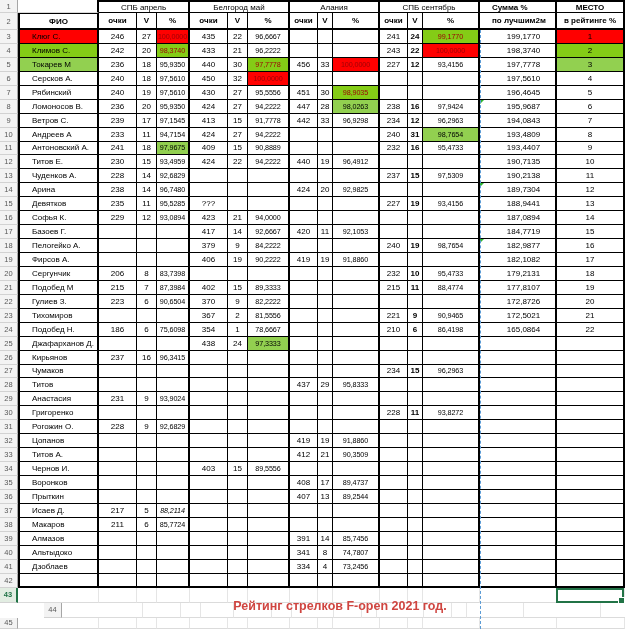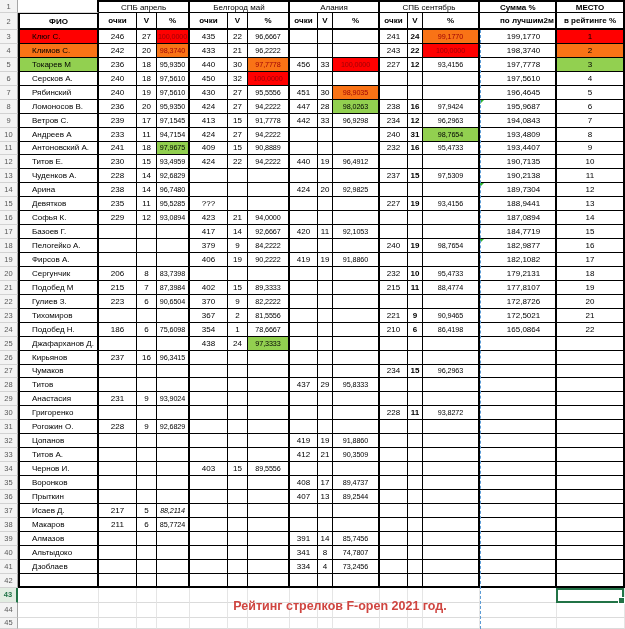--- a/index.html
+++ b/index.html
@@ -1,46 +1,46 @@
 <!DOCTYPE html>
 <html><head>
 <meta charset="utf-8">
 <style>
   html,body{margin:0;padding:0;background:#fff;}
   .sheet{position:relative;width:625px;height:629px;background:#fff;overflow:hidden;
          font-family:"Liberation Sans",sans-serif;font-size:8px;color:#000;}
   .row{display:grid;grid-template-columns:18px 81px 38px 20px 33px 38px 20px 42px 28px 15px 47px 28px 15px 57px 77px 68px;height:13.95px;}
   .row.r1{grid-template-columns:18px 81px 91px 100px 90px 100px 77px 68px;height:13px;}
   .row.r2{height:17px;}
-  .row.u43{height:15px;}  .row.u44{height:15px;}  .row.u45{height:11px;}
+  .row.u43{height:15px;}  .row.u44{height:15px;margin-left:44px;}  .row.u45{height:11px;}
   .c{box-sizing:border-box;display:flex;align-items:center;justify-content:center;
      overflow:hidden;white-space:nowrap;}
   
   .b{border-right:1px solid #000;border-bottom:1px solid #000;}
   .bl2{border-left:2px solid #000;}
   .br2{border-right:2px solid #000 !important;}
   .bt2{border-top:2px solid #000;}
   .bt1{border-top:1px solid #000;}
   .bb2{border-bottom:2px solid #000 !important;}
   .bbl{border-bottom:1px solid #d9d9d9;}
   
   .gut{background:#f3f3f3;border-right:1px solid #a6a6a6;border-bottom:1px solid #d2d2d2;
        color:#595959;font-size:7.5px;}
   .gutsel{background:#e2ede2;color:#1e7145;font-weight:bold;border-right:2px solid #217346;}
   
   .u{border-right:1px solid #e5e5e5;border-bottom:1px solid #dbdbdb;}
   .nm{justify-content:flex-start;padding-left:12px;}
   .hd{font-weight:bold;}
-  .lft{justify-content:flex-start;padding-left:20px;}
+  .lft{justify-content:flex-start;padding-left:12px;}
   .pct{font-size:7.2px;letter-spacing:-0.1px;}
   .bold{font-weight:bold;}
   .it{font-style:italic;}
   .dk{color:#9c0006;}
   .f-red{background:#ff0000;}
-  .f-yellow{background:#f97316;}
+  .f-yellow{background:#84cc16;}
   .f-green{background:#92d050;}
   .sumc{position:relative;padding-left:12px;}
   .flag::before{content:"";position:absolute;left:0;top:0;
       border-top:4px solid #2eb52e;border-right:4px solid transparent;}
   
   .pagebreak{position:absolute;left:480px;top:30px;height:599px;width:0;
       border-left:1px dashed #5b9bd5;z-index:6;pointer-events:none;}
   .selbox{position:absolute;left:556px;top:588px;width:68px;height:15px;
       border:2px solid #217346;box-sizing:border-box;z-index:7;}
   .selbox::after{content:"";position:absolute;right:-3px;bottom:-3px;width:5px;height:5px;

